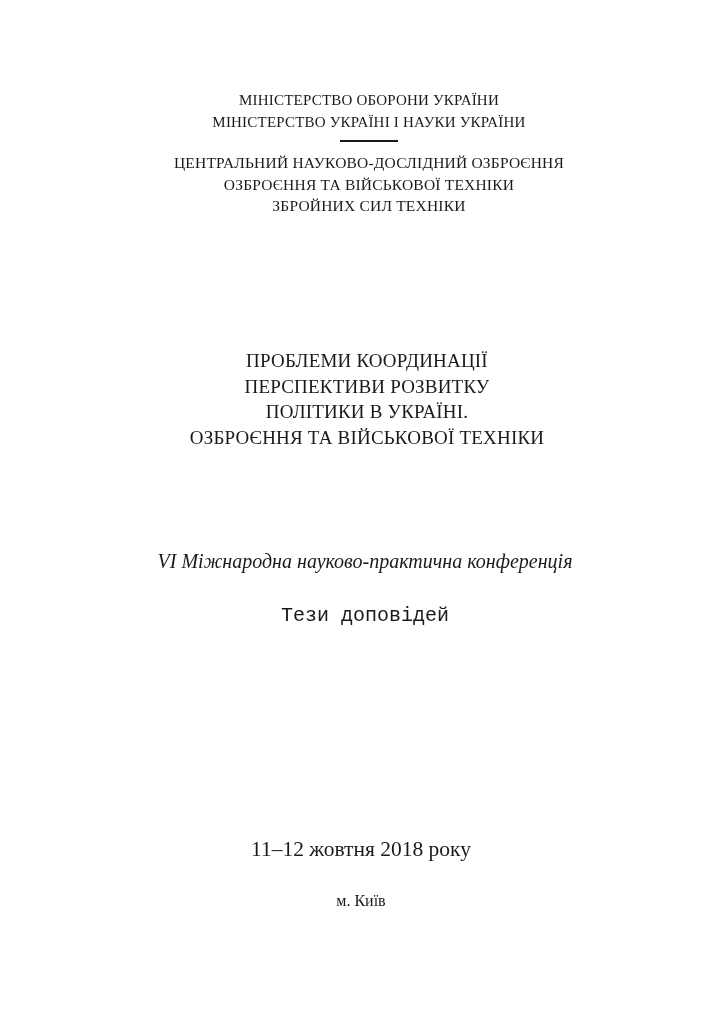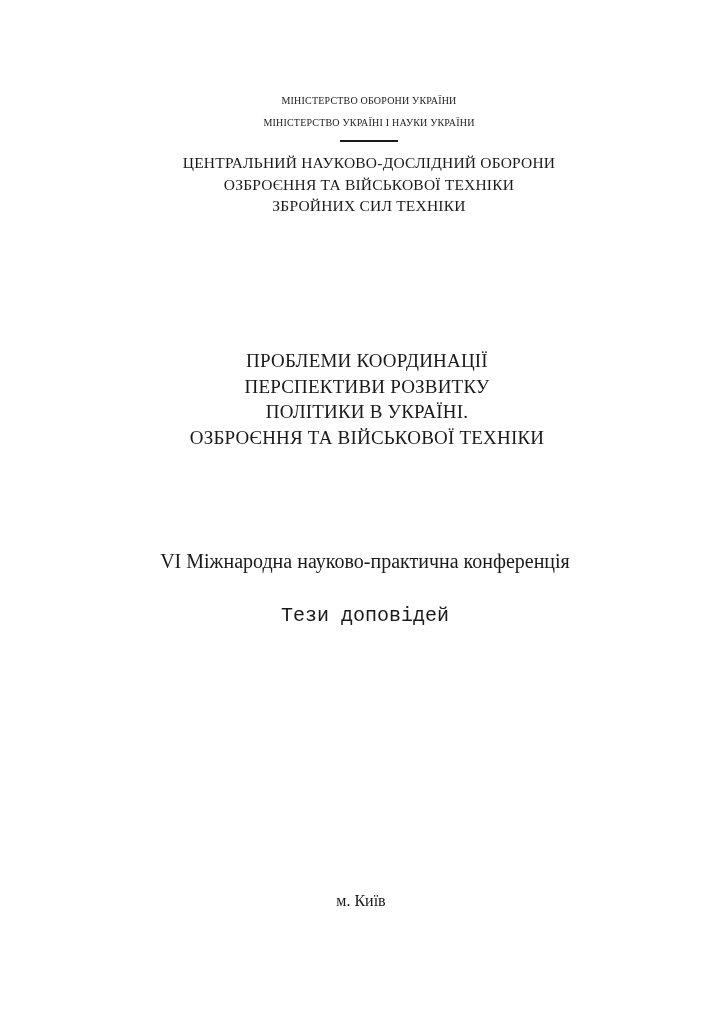--- a/index.html
+++ b/index.html
@@ -18,21 +18,21 @@
     text-align: center;
     overflow: hidden;
   }
   .header-block {
     position: absolute;
     top: 90px;
     left: 14px;
     right: 0;
   }
   .ministry-line {
-    font-size: 10px;
+    font-size: 15px;
     line-height: 21.5px;
     letter-spacing: 0.2px;
   }
   .divider-rule {
     width: 58px;
     height: 0;
     border: none;
     border-top: 2px solid #1a1a1a;
     margin: 7px auto 10px auto;
   }
@@ -50,20 +50,21 @@
     line-height: 25.5px;
     letter-spacing: 0.2px;
   }
   .conference-line {
     position: absolute;
     top: 549px;
     left: 6px;
     right: 0;
     font-size: 20px;
     line-height: 24px;
+    font-style: italic;
   }
   .thesis-line {
     position: absolute;
     top: 604px;
     left: 6px;
     right: 0;
     font-size: 20px;
     line-height: 24px;
     font-family: Liberation Mono, monospace;
   }
@@ -86,32 +87,33 @@
 </style>
 </head>
 <body>
 
 <div class="doc-page">
 
   <div class="header-block">
     <div class="ministry-line">МІНІСТЕРСТВО ОБОРОНИ УКРАЇНИ</div>
     <div class="ministry-line">МІНІСТЕРСТВО УКРАЇНІ І НАУКИ УКРАЇНИ</div>
     <hr class="divider-rule">
-    <div class="institute-line">ЦЕНТРАЛЬНИЙ НАУКОВО-ДОСЛІДНИЙ ОБОРОНИ</div>
+    <div class="institute-line">ЦЕНТРАЛЬНИЙ НАУКОВО-ДОСЛІДНИЙ ОЗБРОЄННЯ</div>
     <div class="institute-line">ОЗБРОЄННЯ ТА ВІЙСЬКОВОЇ ТЕХНІКИ</div>
     <div class="institute-line">ЗБРОЙНИХ СИЛ ТЕХНІКИ</div>
   </div>
 
   <div class="title-block">
     <div>ПРОБЛЕМИ КООРДИНАЦІЇ</div>
     <div>ПЕРСПЕКТИВИ РОЗВИТКУ</div>
     <div>ПОЛІТИКИ В УКРАЇНІ.</div>
     <div>ОЗБРОЄННЯ ТА ВІЙСЬКОВОЇ ТЕХНІКИ</div>
   </div>
 
   <div class="conference-line">VI Міжнародна науково-практична конференція</div>
 
   <div class="thesis-line">Тези доповідей</div>
 
+  <div class="date-line">11–12 жовтня 2018 року</div>
 
   <div class="city-line">м. Київ</div>
 
 </div>
 
 </body></html>

